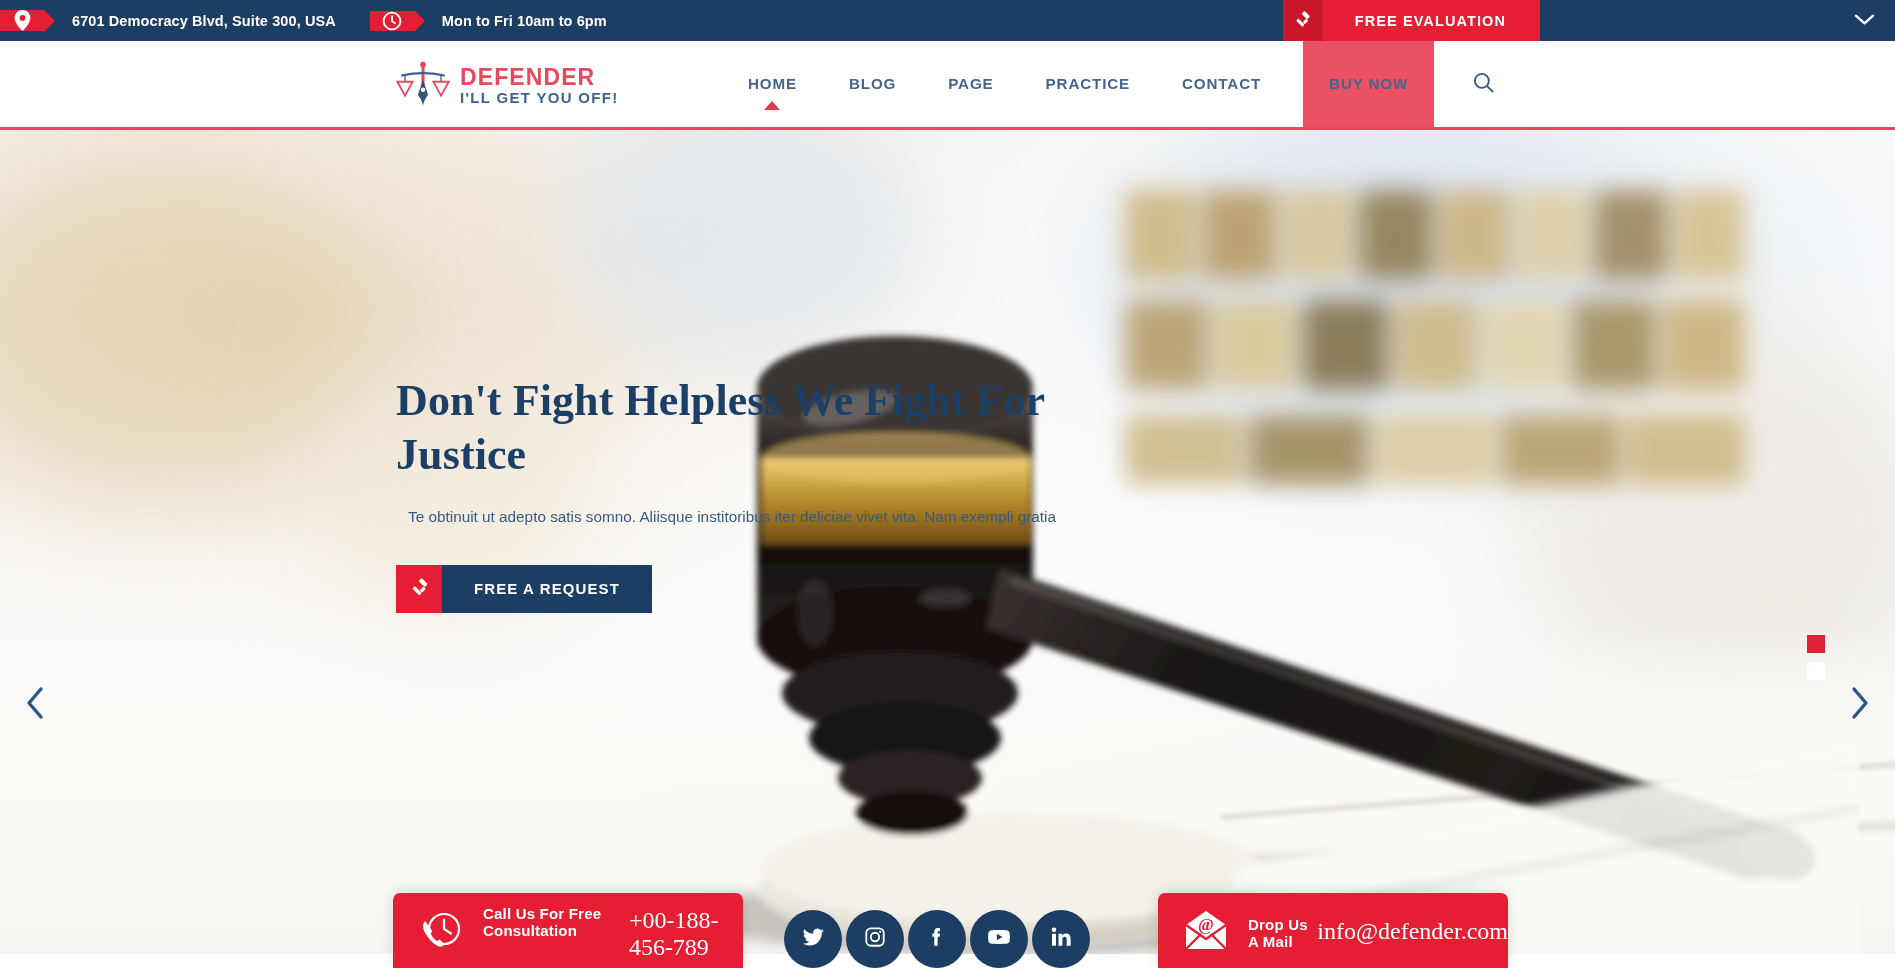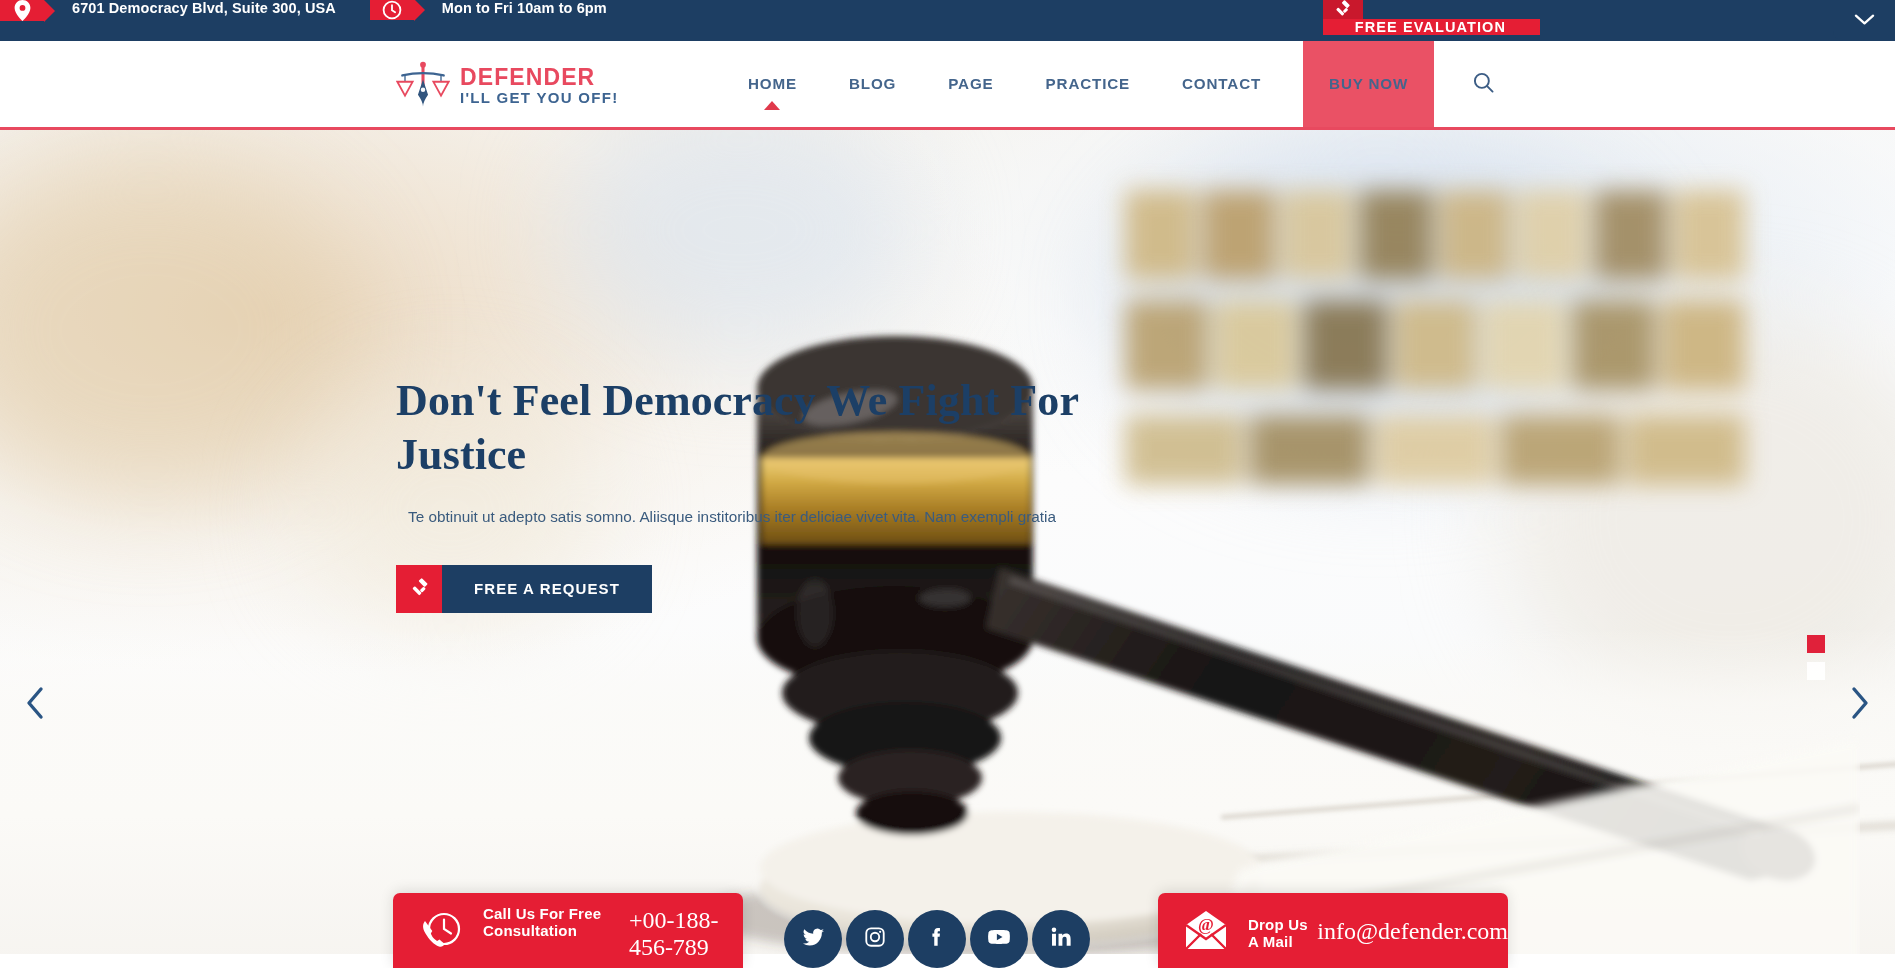--- a/index.html
+++ b/index.html
@@ -11,21 +11,21 @@
   }
   .page { position:relative; width:1895px; height:968px; overflow:hidden; }
 
   
   .topbar {
     position:absolute; top:0; left:0; width:1895px; height:41px;
     background:#1d3e63;
     display:flex; align-items:stretch;
     z-index:40;
   }
-  .tb-item { display:flex; align-items:flex-start; }
+  .tb-item { display:flex; align-items:center; }
   .tb-badge {
     width:44px; background:#e51e34;
     display:flex; align-items:center; justify-content:center;
     position:relative;
   }
   .tb-badge::after {
     content:""; position:absolute; right:-11px; top:50%;
     transform:translateY(-50%);
     border-top:11px solid transparent;
     border-bottom:11px solid transparent;
@@ -34,21 +34,20 @@
   .tb-text {
     display:flex; align-items:center;
     color:#ffffff; font-size:14.5px; font-weight:600;
     padding-left:28px; padding-right:34px;
     letter-spacing:.1px; white-space:nowrap;
   }
   .tb-spacer { flex:1; }
   .free-eval {
     display:flex; align-items:stretch; height:41px;
     text-decoration:none;
-    flex-direction:column;
   }
   .fe-icon {
     width:40px; background:#c9182c;
     display:flex; align-items:center; justify-content:center;
   }
   .fe-label {
     background:#e51e34; color:#ffffff;
     display:flex; align-items:center;
     font-size:14.5px; font-weight:700; letter-spacing:1.1px;
     padding:0 34px 0 32px; white-space:nowrap;
@@ -436,21 +435,21 @@
 
           <g filter="url(#soft2)" opacity=".9">
             <path d="M640 600 L1260 470 L1260 700 L600 700 Z" fill="#fbfaf6"></path>
             <path d="M700 640 L1260 540" stroke="rgba(190,184,172,.6)" stroke-width="4" fill="none"></path>
           </g>
         </svg>
       </div>
     </div>
 
     <div class="hero-content">
-      <h1 class="hero-title">Don't Feel Democracy We Fight For Justice</h1>
+      <h1 class="hero-title">Don't Fight Helpless We Fight For Justice</h1>
       <p class="hero-desc">Te obtinuit ut adepto satis somno. Aliisque institoribus iter deliciae vivet vita. Nam exempli gratia</p>
       <a class="req-btn" href="#">
         <span class="req-icon">
           <svg width="21" height="21" viewBox="0 0 20 20" fill="#fff">
             <rect x="9.4" y="2.2" width="8.2" height="4.3" rx="1" transform="rotate(45 13.5 4.3)"></rect>
             <rect x="3.0" y="10.6" width="9.4" height="3.3" rx="1" transform="rotate(45 7.7 12.2)"></rect>
             <rect x="11.6" y="8.4" width="3.1" height="5.2" rx="1" transform="rotate(45 13.1 11)"></rect>
           </svg>
         </span>
         <span class="req-label">FREE A REQUEST</span>

